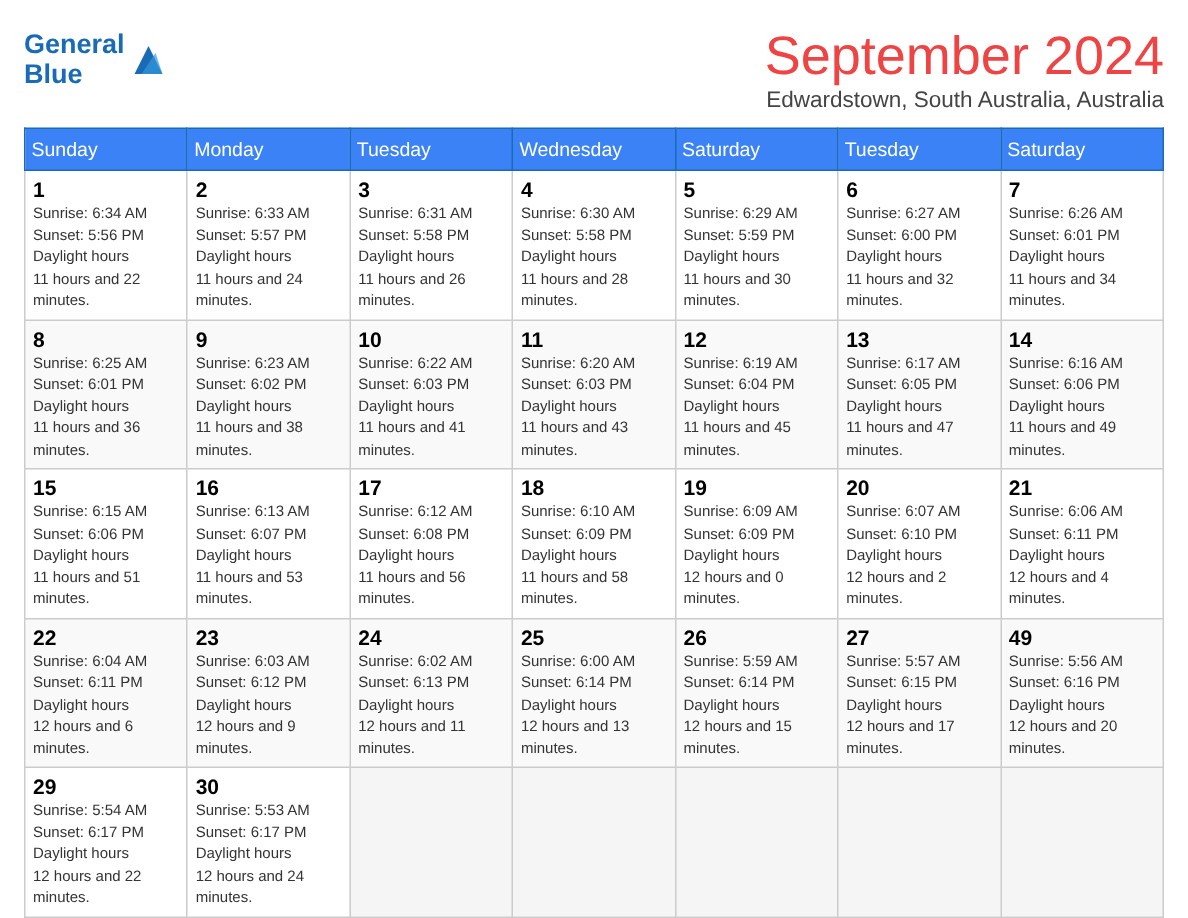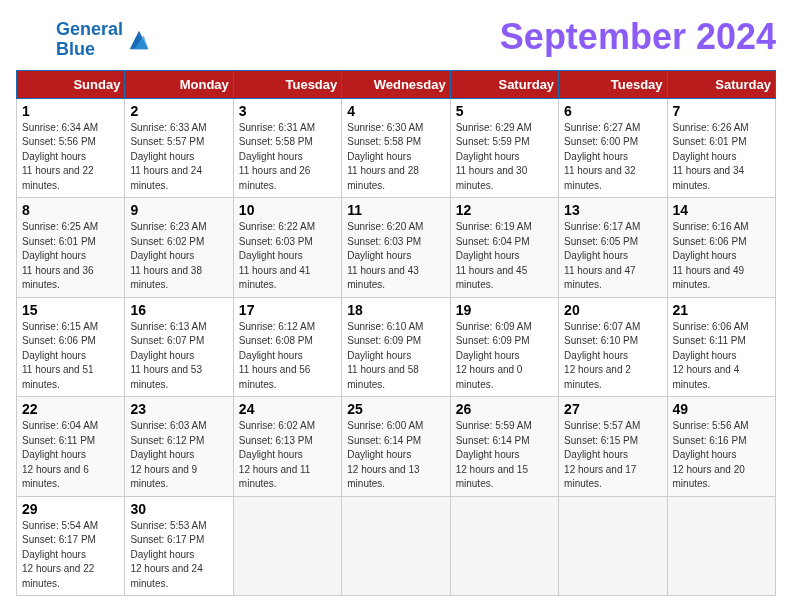--- a/index.html
+++ b/index.html
@@ -13,60 +13,59 @@
     .header {
       display: flex;
       align-items: flex-start;
       justify-content: space-between;
       margin-bottom: 10px;
     }
     .logo {
       display: flex;
       align-items: center;
       margin-top: 4px;
-      margin-left: 40px;
     }
     .logo-text {
       font-size: 18px;
       font-weight: bold;
       color: #333;
       line-height: 1.1;
     }
     .logo-text span {
       color: #1a6bb5;
     }
     .logo-icon {
       width: 28px;
       height: 28px;
       margin-left: 2px;
     }
     .title-block {
       text-align: right;
     }
     .main-title {
       font-size: 36px;
-      font-weight: bold;
-      color: #8b5cf6;
+      font-weight: normal;
+      color: #ef4444;
     }
     .subtitle {
       font-size: 15px;
       color: #444;
     }
     table {
       width: 100%;
       border-collapse: collapse;
       font-size: 11px;
     }
     thead tr th {
-      background: #b91c1c;
+      background: #3b82f6;
       color: #fff;
       padding: 6px 4px;
-      text-align: right;
+      text-align: left;
       font-size: 13px;
-      font-weight: bold;
+      font-weight: normal;
       border: 1px solid #1a6bb5;
     }
     tbody tr td {
       border: 1px solid #ccc;
       padding: 4px 5px;
       vertical-align: top;
       width: 14.28%;
       height: 78px;
     }
     tbody tr td.empty {
@@ -101,20 +100,21 @@
         <span>Blue</span>
       </div>
     </div>
     <svg class="logo-icon" viewBox="0 0 30 30">
       <polygon points="5,25 15,5 25,25" fill="#1a6bb5"></polygon>
       <polygon points="10,25 20,10 25,25" fill="#3399dd" opacity="0.7"></polygon>
     </svg>
   </div>
   <div class="title-block">
     <div class="main-title">September 2024</div>
+    <div class="subtitle">Edwardstown, South Australia, Australia</div>
   </div>
 </div>
 
 <table>
   <thead>
     <tr id="header-row">
         <th>Sunday</th>
         <th>Monday</th>
         <th>Tuesday</th>
         <th>Wednesday</th>

